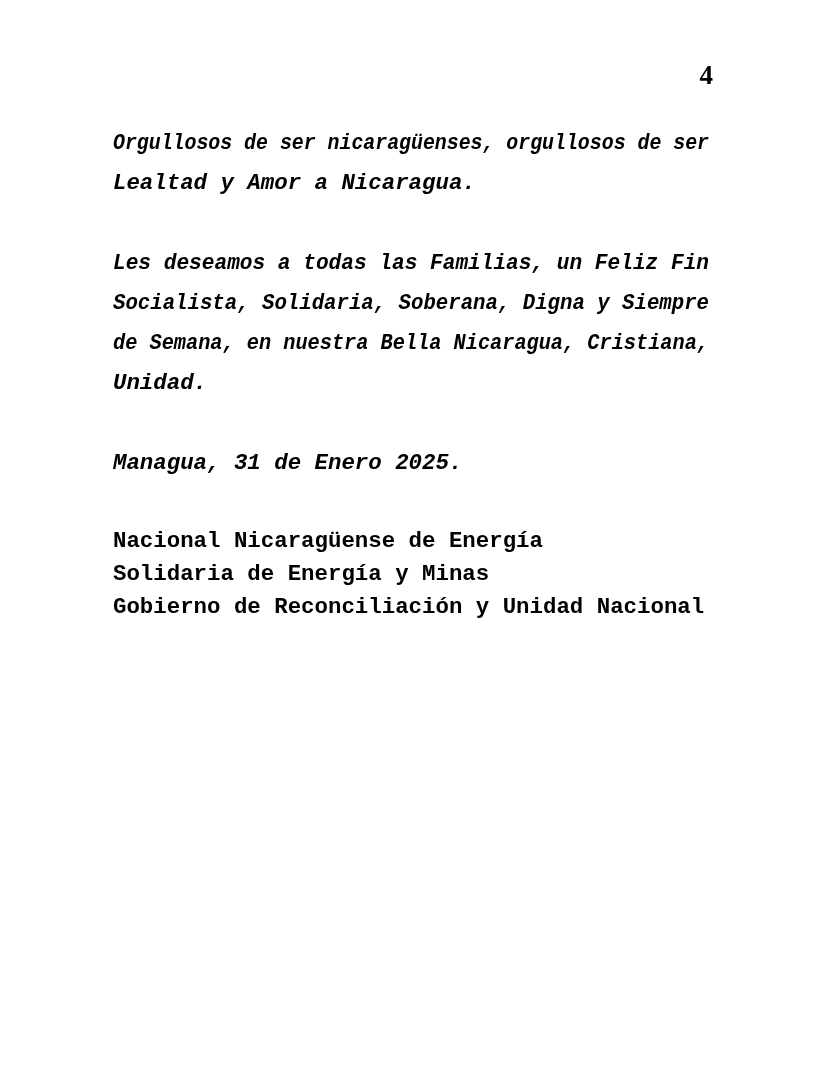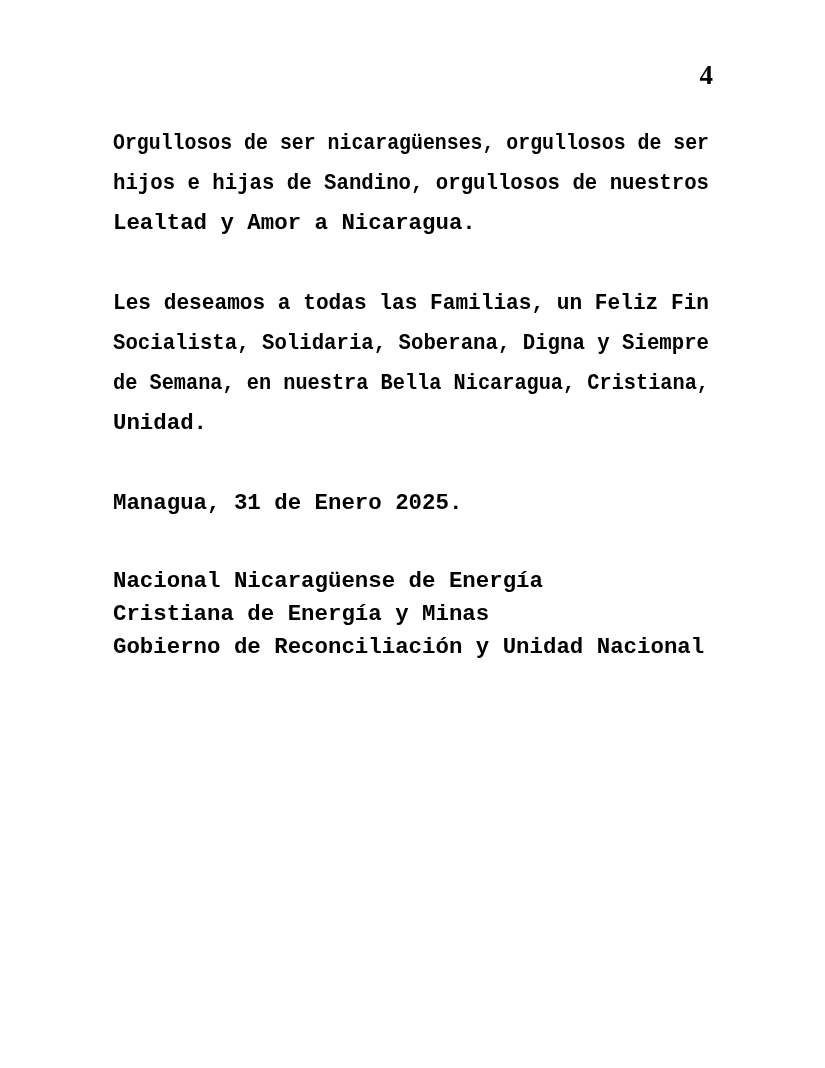--- a/index.html
+++ b/index.html
@@ -41,20 +41,21 @@
     color: #000000;
   }
   .paragraph {
     margin: 0 0 40px 0;
   }
   .line {
     height: 40px;
     line-height: 40px;
     white-space: pre;
     overflow: visible;
+    font-style: italic;
   }
   .line-text {
     display: inline-block;
     white-space: pre;
     transform-origin: 0 50%;
   }
   .date-block {
     margin: 12px 0 42px 0;
   }
   .signature-block .sline {
@@ -67,35 +68,34 @@
 <body>
 
 <div class="page">
 
   <div class="page-number">4</div>
 
   <div class="content">
 
     <div class="paragraph">
       <div class="line"><span class="line-text fit" style="transform: scaleX(0.887111);">Orgullosos de ser nicaragüenses, orgullosos de ser</span></div>
-      <div class="line"><span class="line-text fit" style="transform: scaleX(0.924076);">hijos e hijas de Sandino, orgullosos de nuestros</span></div>
       <div class="line"><span class="line-text">Lealtad y Amor a Nicaragua.</span></div>
     </div>
 
     <div class="paragraph">
       <div class="line"><span class="line-text fit" style="transform: scaleX(0.943738);">Les deseamos a todas las Familias, un Feliz Fin</span></div>
       <div class="line"><span class="line-text fit" style="transform: scaleX(0.924076);">Socialista, Solidaria, Soberana, Digna y Siempre</span></div>
       <div class="line"><span class="line-text fit" style="transform: scaleX(0.905216);">de Semana, en nuestra Bella Nicaragua, Cristiana,</span></div>
       <div class="line"><span class="line-text">Unidad.</span></div>
     </div>
 
     <div class="date-block">
       <div class="line"><span class="line-text">Managua, 31 de Enero 2025.</span></div>
     </div>
 
     <div class="signature-block">
       <div class="sline">Nacional Nicaragüense de Energía</div>
-      <div class="sline">Cristiana de Energía y Minas</div>
+      <div class="sline">Solidaria de Energía y Minas</div>
       <div class="sline">Gobierno de Reconciliación y Unidad Nacional</div>
     </div>
 
   </div>
 </div>
 
 </body></html>

